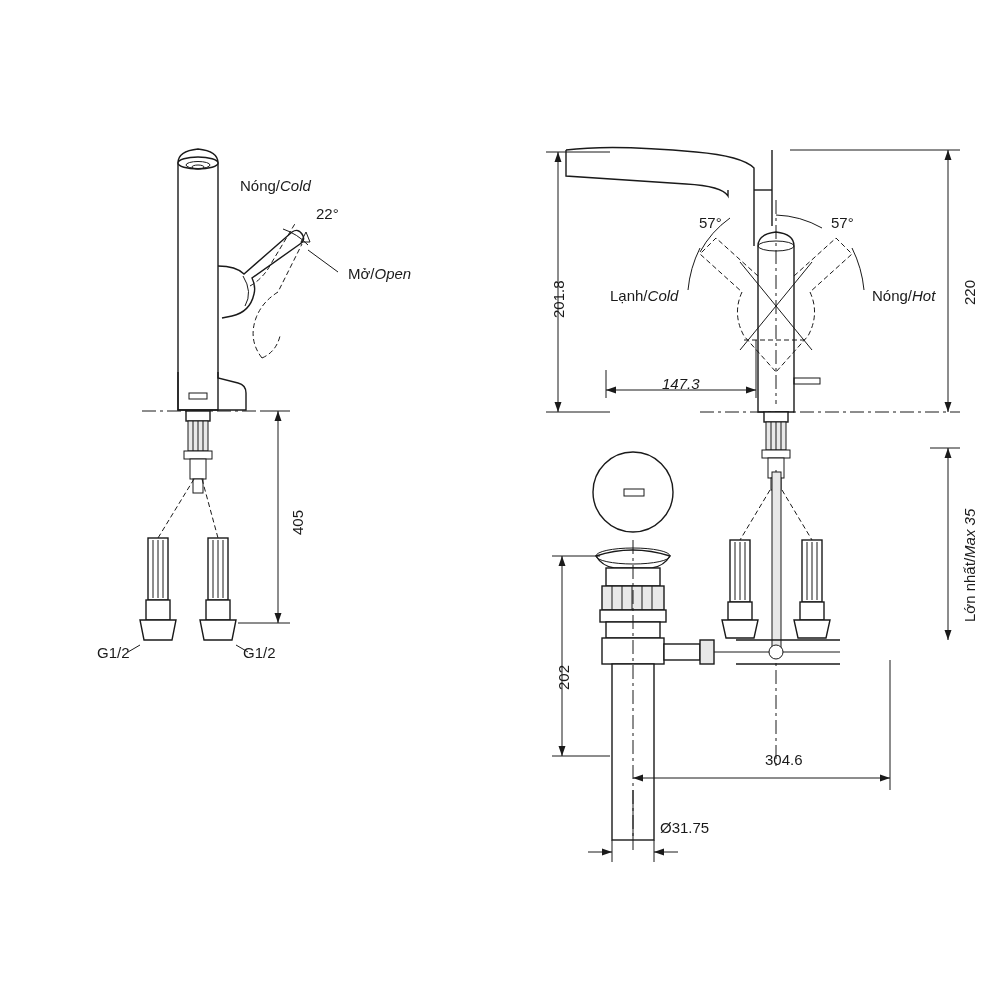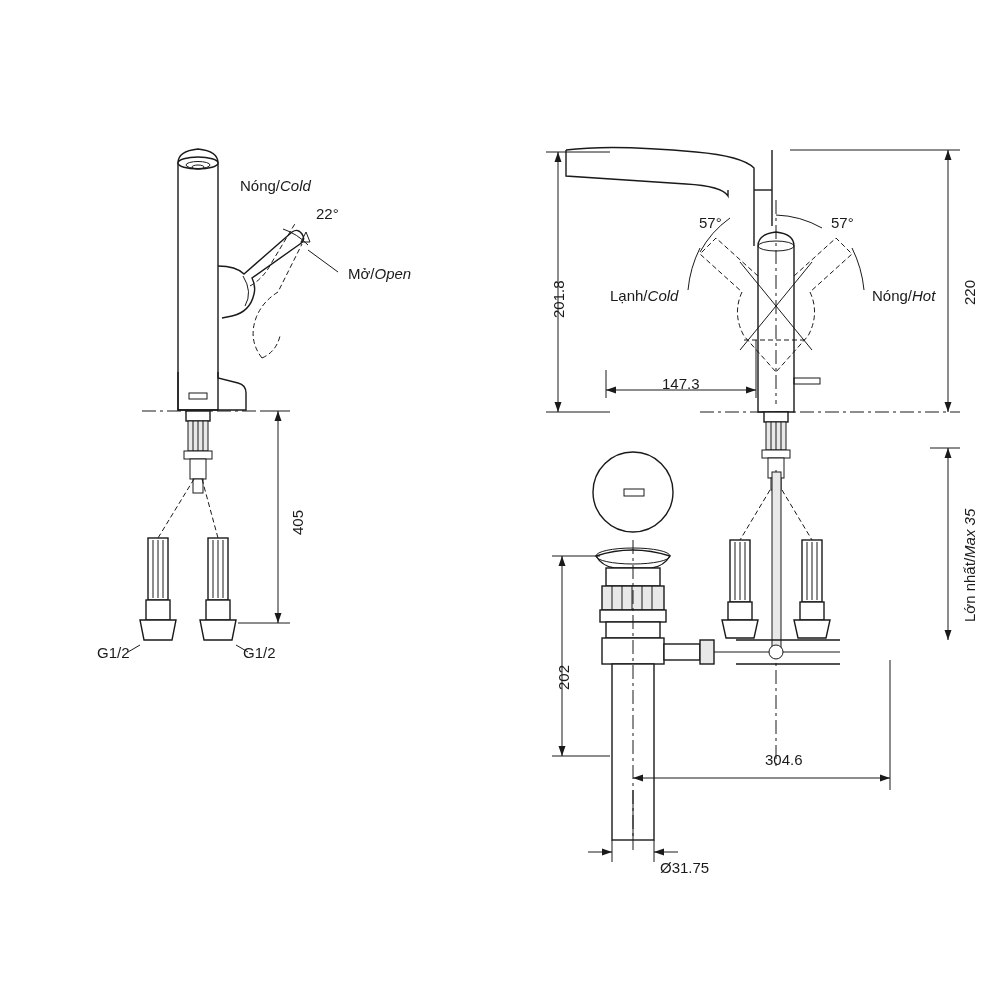--- a/index.html
+++ b/index.html
@@ -252,21 +252,21 @@
   <div class="lbl rot90" style="left:290px; top:535px;">405</div>
   <div class="lbl" style="left:97px; top:645px;">G1/2</div>
   <div class="lbl" style="left:243px; top:645px;">G1/2</div>
 
   <div class="lbl" style="left:699px; top:215px;">57°</div>
   <div class="lbl" style="left:831px; top:215px;">57°</div>
   <div class="lbl" style="left:610px; top:288px;"><span>Lạnh/</span><span class="lbl it" style="position:static">Cold</span></div>
   <div class="lbl" style="left:872px; top:288px;"><span>Nóng/</span><span class="lbl it" style="position:static">Hot</span></div>
   <div class="lbl rot90" style="left:551px; top:318px;">201.8</div>
   <div class="lbl rot90" style="left:962px; top:305px;">220</div>
-  <div class="lbl" style="left:662px; top:376px;">147.3</div>
+  <div class="lbl" style="left:662px; top:376px;font-style:italic;">147.3</div>
   <div class="lbl rot90" style="left:962px; top:622px;"><span>Lớn nhất/</span><span class="lbl it" style="position:static">Max 35</span></div>
 
   <div class="lbl rot90" style="left:556px; top:690px;">202</div>
   <div class="lbl" style="left:741px; top:752px;margin-left:24px;">304.6</div>
-  <div class="lbl" style="left:660px; top:860px;text-align:center;">Ø31.75</div>
+  <div class="lbl" style="left:660px; top:820px;text-align:center;">Ø31.75</div>
 
 
 </div>
 
 </body></html>

